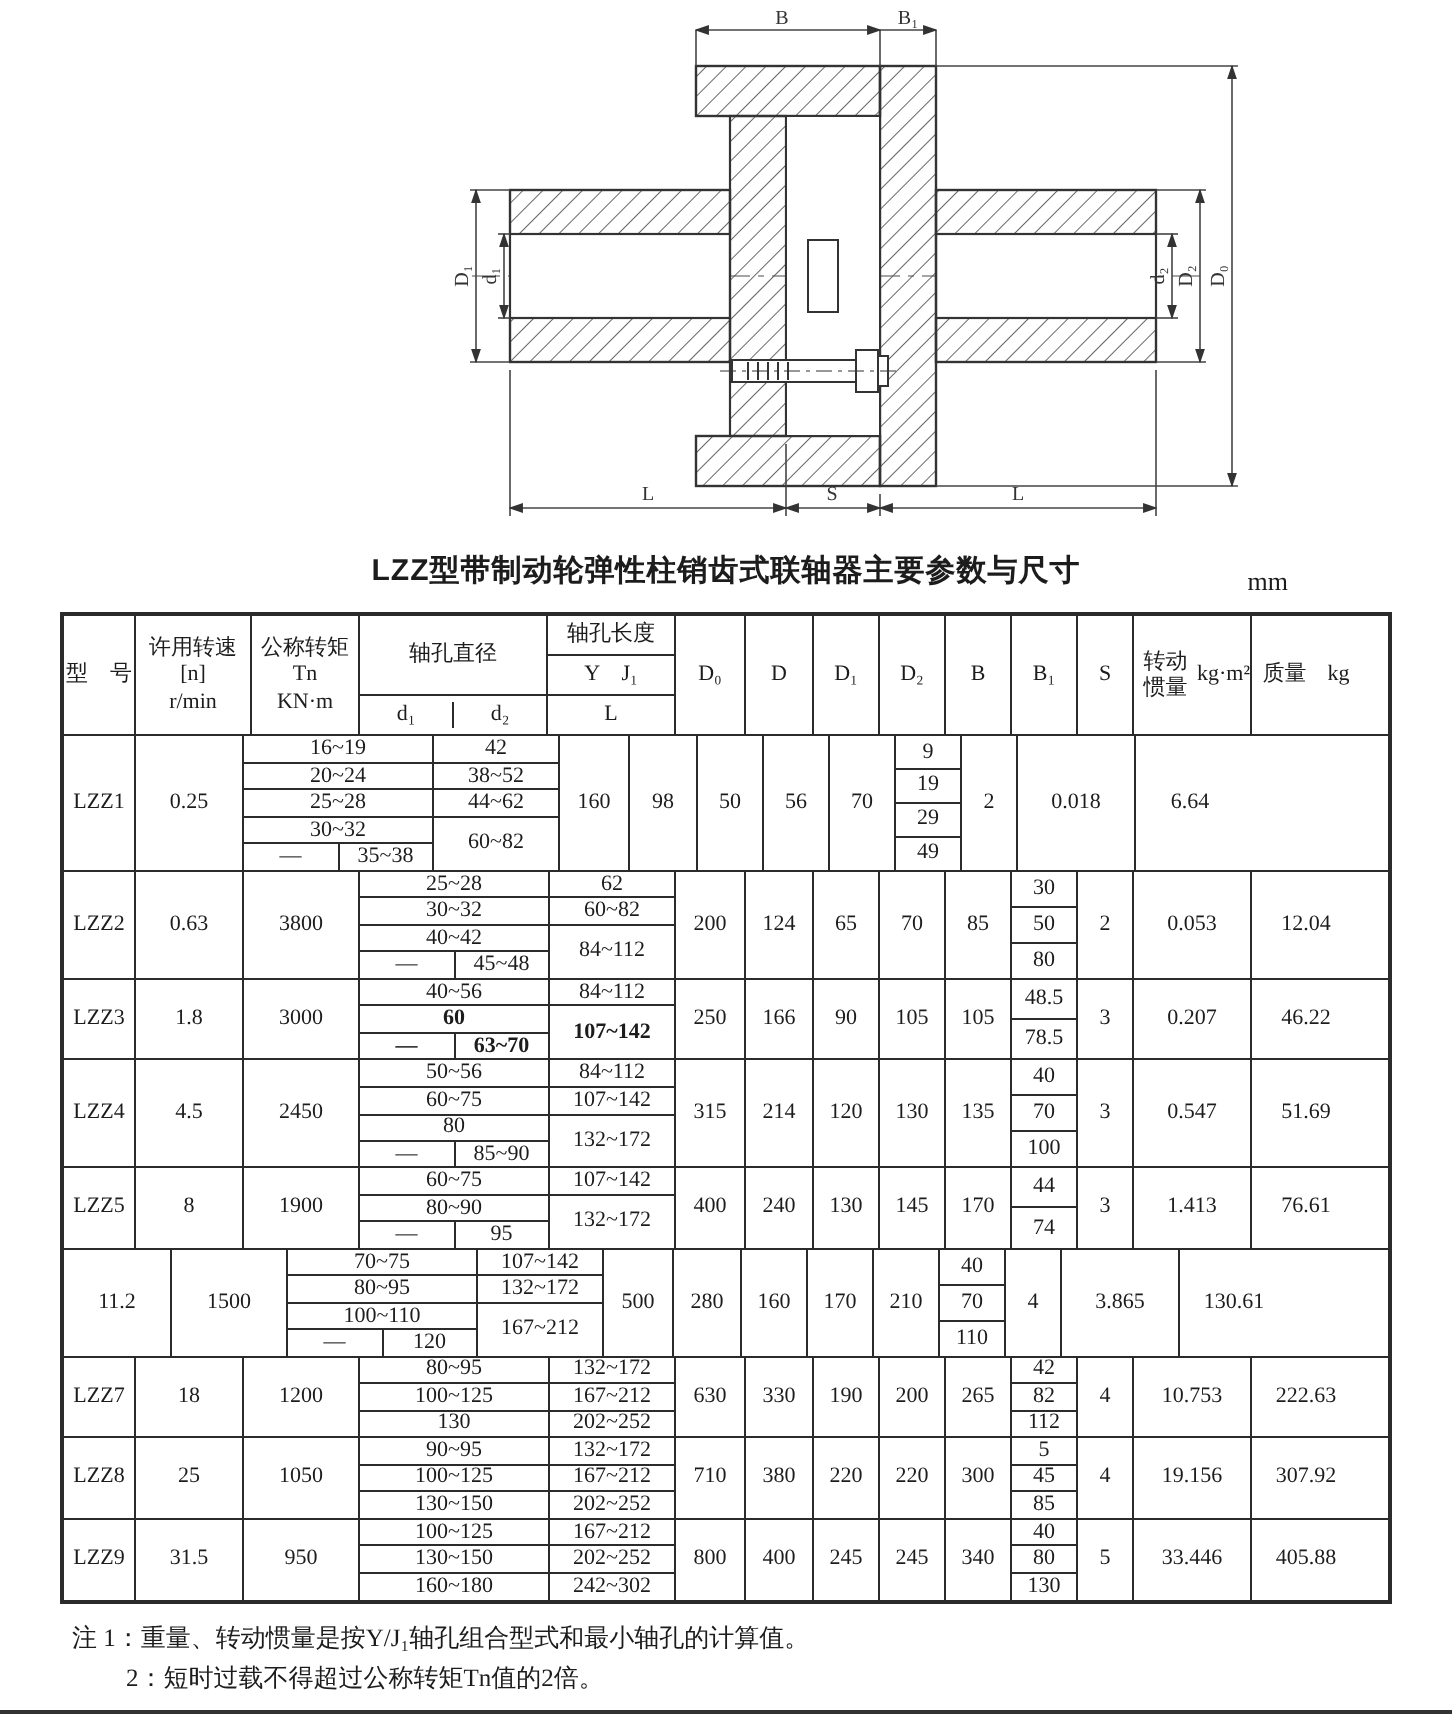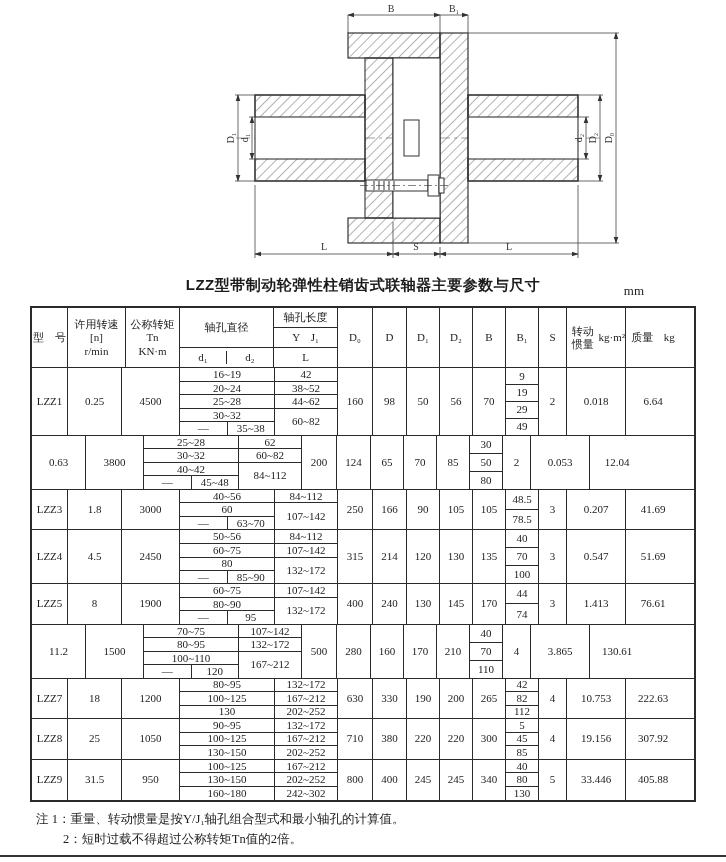--- a/index.html
+++ b/index.html
@@ -190,21 +190,20 @@
       </div>
       <div class="c w-m last hcol2">
         <div>质量</div>
         <div>kg</div>
       </div>
     </div>
     <div>
         <div class="trow" style="height: 67.5px;">
           <div class="c w-model">LZZ1</div>
           <div class="c w-tn">0.25</div>
-          <div class="c w-n">4500</div>
           <div class="c w-dl dl-col">
             <div class="lgroup bb" style="flex: 1 1 0%;">
               <div class="dstack">
                 <div class="drow">
                   <div class="half">16~19</div>
                 </div>
               </div>
               <div class="lcell">42</div>
             </div>
             <div class="lgroup bb" style="flex: 1 1 0%;">
@@ -245,20 +244,21 @@
             <div class="bb">9</div>
             <div class="bb">19</div>
             <div class="bb">29</div>
             <div>49</div>
           </div>
           <div class="c w-s">2</div>
           <div class="c w-j">0.018</div>
           <div class="c w-m last">6.64</div>
         </div>
         <div class="trow" style="height: 54px;">
+          <div class="c w-model">LZZ2</div>
           <div class="c w-tn">0.63</div>
           <div class="c w-n">3800</div>
           <div class="c w-dl dl-col">
             <div class="lgroup bb" style="flex: 1 1 0%;">
               <div class="dstack">
                 <div class="drow">
                   <div class="half">25~28</div>
                 </div>
               </div>
               <div class="lcell">62</div>
@@ -304,21 +304,21 @@
           <div class="c w-n">3000</div>
           <div class="c w-dl dl-col">
             <div class="lgroup bb" style="flex: 1 1 0%;">
               <div class="dstack">
                 <div class="drow">
                   <div class="half">40~56</div>
                 </div>
               </div>
               <div class="lcell">84~112</div>
             </div>
-            <div class="lgroup" style="flex: 2 1 0%;">
+            <div class="lgroup" style="flex: 2 1 0%; font-weight: bold;">
               <div class="dstack">
                 <div class="drow bb">
                   <div class="half">60</div>
                 </div>
                 <div class="drow">
                   <div class="half br">—</div>
                   <div class="half">63~70</div>
                 </div>
               </div>
               <div class="lcell">107~142</div>
@@ -328,21 +328,21 @@
           <div class="c w-dd">166</div>
           <div class="c w-d1">90</div>
           <div class="c w-d2">105</div>
           <div class="c w-b">105</div>
           <div class="c w-b1 stack">
             <div class="bb">48.5</div>
             <div>78.5</div>
           </div>
           <div class="c w-s">3</div>
           <div class="c w-j">0.207</div>
-          <div class="c w-m last">41.69</div>
+          <div class="c w-m last">46.22</div>
         </div>
         <div class="trow" style="height: 54px;">
           <div class="c w-model">LZZ4</div>
           <div class="c w-tn">4.5</div>
           <div class="c w-n">2450</div>
           <div class="c w-dl dl-col">
             <div class="lgroup bb" style="flex: 1 1 0%;">
               <div class="dstack">
                 <div class="drow">
                   <div class="half">50~56</div>

